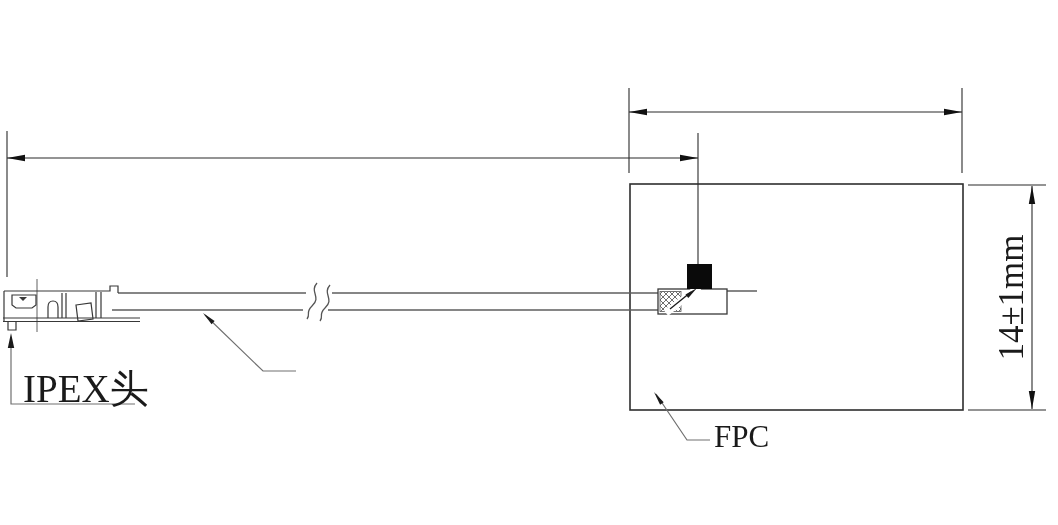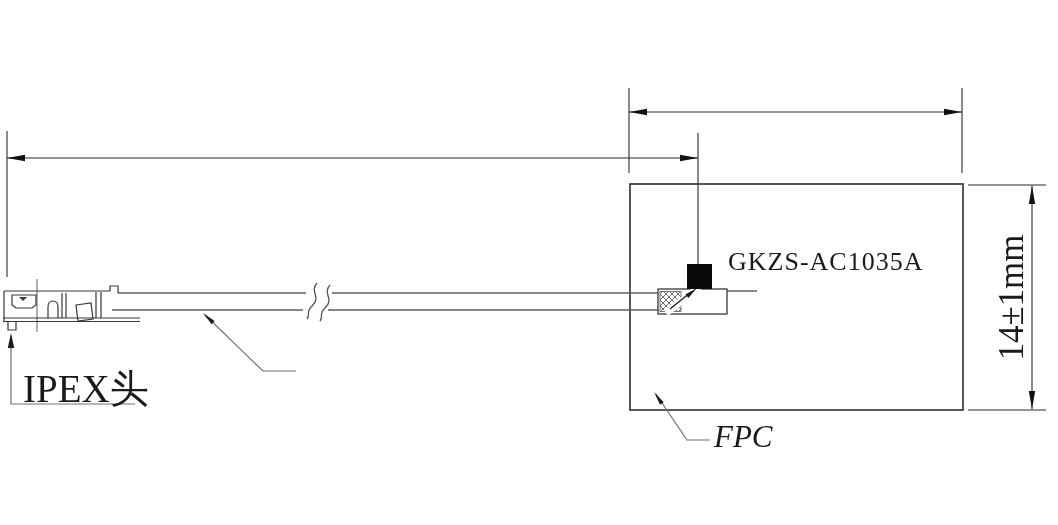--- a/index.html
+++ b/index.html
@@ -119,20 +119,19 @@
     <g stroke="#707070" stroke-width="1.2" fill="none">
       <path d="M656,394 L687,440 H710"></path>
       <polygon points="654,392 663.7,402.3 660.1,404.8" fill="#1a1a1a" stroke="none"></polygon>
     </g>
   </svg>
 
 
 
   <div class="label dim-label rot-ccw" style="left:931px; top:280px; width:160px;">14±1mm</div>
 
-  <div class="label part-label" style="left:728px; top:249px;">GKZS-AC1035A</div>
 
   <div class="label callout-label" style="font-size:39px; left:23px; top:369px;">IPEX头</div>
 
 
-  <div class="label callout-label" style="font-size:31px; left:714px; top:421px;font-style:italic;">FPC</div>
+  <div class="label callout-label" style="font-size:31px; left:714px; top:421px;">FPC</div>
 
 </div>
 
 </body></html>

